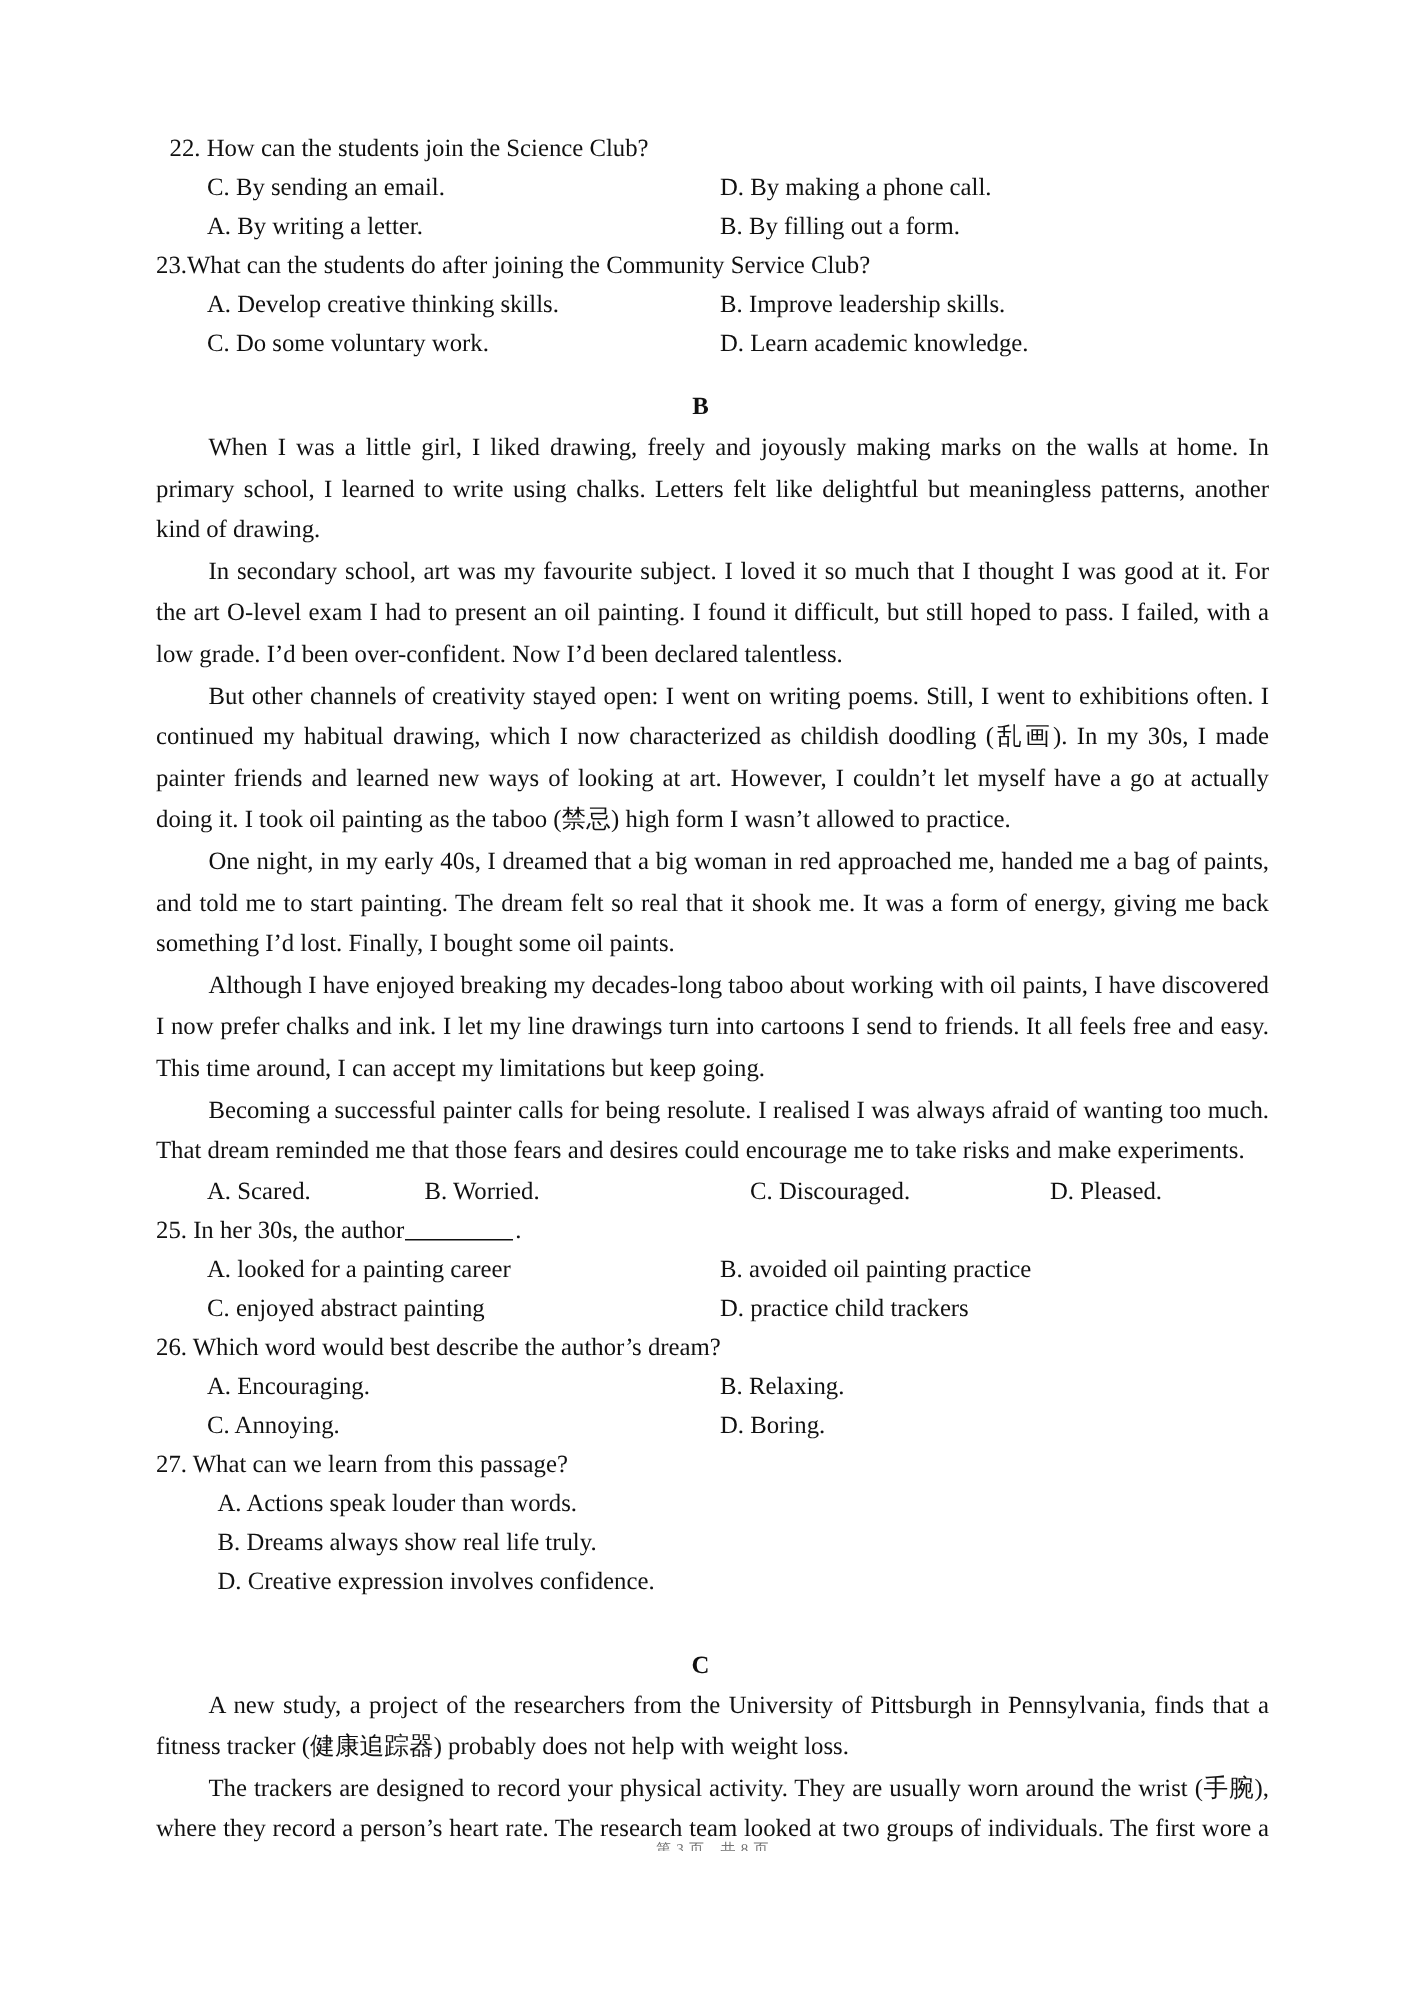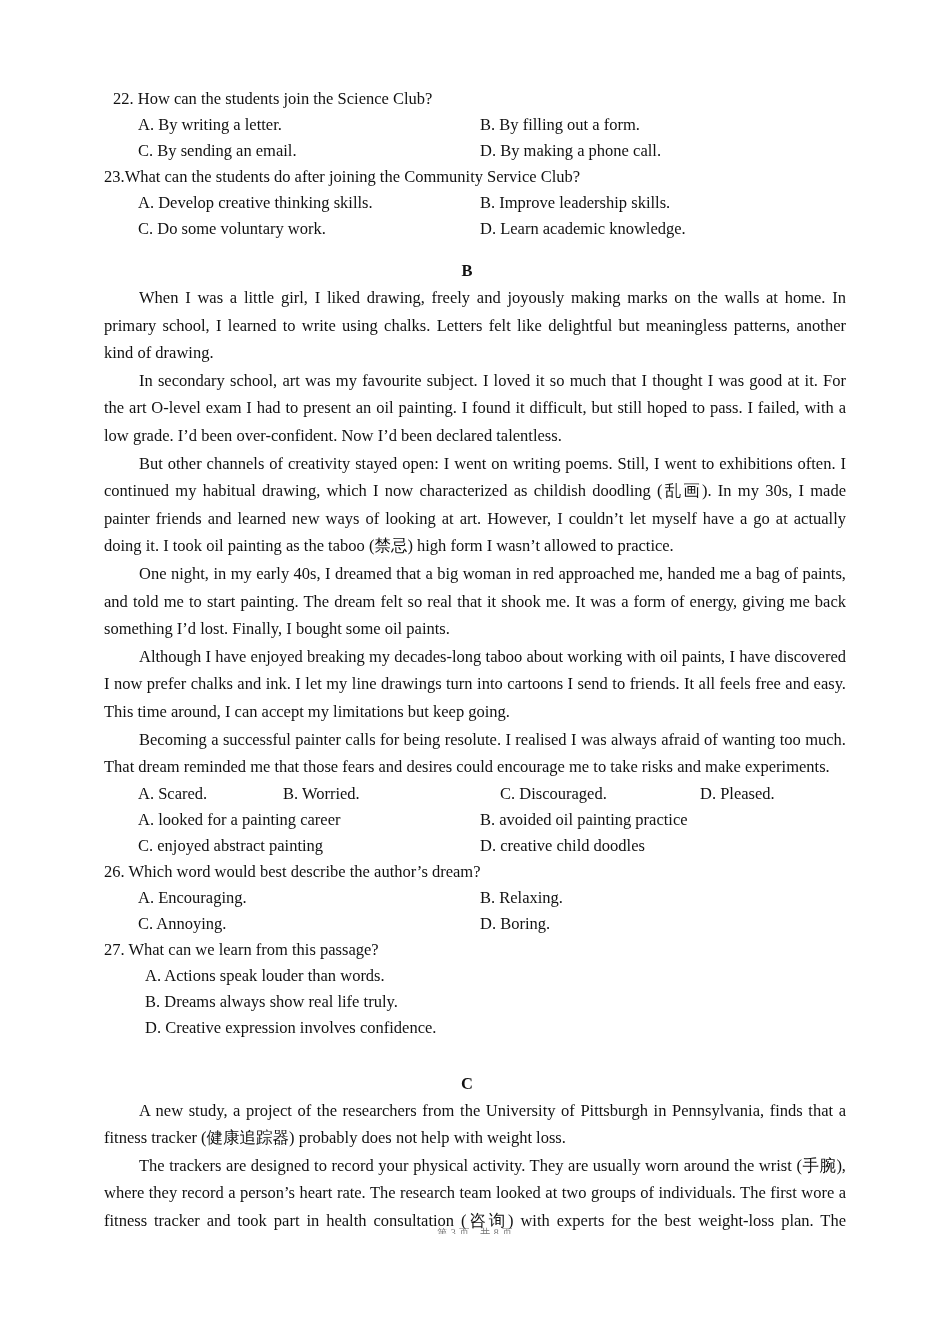--- a/index.html
+++ b/index.html
@@ -121,26 +121,26 @@
 <body>
 
 <div class="page">
   <div class="content">
 
     <div class="q-line q-num-line">
       <span>22.</span>
       <span>How can the students join the Science Club?</span>
     </div>
     <div class="opt-row">
+      <span class="opt col-a">C. By sending an email.</span>
+      <span class="opt col-b">D. By making a phone call.</span>
+    </div>
+    <div class="opt-row">
       <span class="opt col-a">A. By writing a letter.</span>
       <span class="opt col-b">B. By filling out a form.</span>
-    </div>
-    <div class="opt-row">
-      <span class="opt col-a">C. By sending an email.</span>
-      <span class="opt col-b">D. By making a phone call.</span>
     </div>
 
     <div class="q-line">
       <span>23.</span><span>What can the students do after joining the Community Service Club?</span>
     </div>
     <div class="opt-row">
       <span class="opt col-a">A. Develop creative thinking skills.</span>
       <span class="opt col-b">B. Improve leadership skills.</span>
     </div>
     <div class="opt-row">
@@ -159,27 +159,31 @@
     <p class="para">Although I have enjoyed breaking my decades-long taboo about working with oil paints, I have discovered I now prefer chalks and ink. I let my line drawings turn into cartoons I send to friends. It all feels free and easy. This time around, I can accept my limitations but keep going.</p>
     <p class="para">Becoming a successful painter calls for being resolute. I realised I was always afraid of wanting too much. That dream reminded me that those fears and desires could encourage me to take risks and make experiments.</p>
 
     <div class="opt-row">
       <span class="opt q4-a">A. Scared.</span>
       <span class="opt q4-b">B. Worried.</span>
       <span class="opt q4-c">C. Discouraged.</span>
       <span class="opt q4-d">D. Pleased.</span>
     </div>
 
+    <div class="q-line">
+      <span>25.</span>
+      <span>In her 30s, the author</span><span class="blank-rule"></span><span>.</span>
+    </div>
     <div class="opt-row">
       <span class="opt col-a">A. looked for a painting career</span>
       <span class="opt col-b">B. avoided oil painting practice</span>
     </div>
     <div class="opt-row">
       <span class="opt col-a">C. enjoyed abstract painting</span>
-      <span class="opt col-b">D. creative child doodles</span>
+      <span class="opt col-b">D. practice child trackers</span>
     </div>
 
     <div class="q-line">
       <span>26.</span>
       <span>Which word would best describe the author’s dream?</span>
     </div>
     <div class="opt-row">
       <span class="opt col-a">A. Encouraging.</span>
       <span class="opt col-b">B. Relaxing.</span>
     </div>

